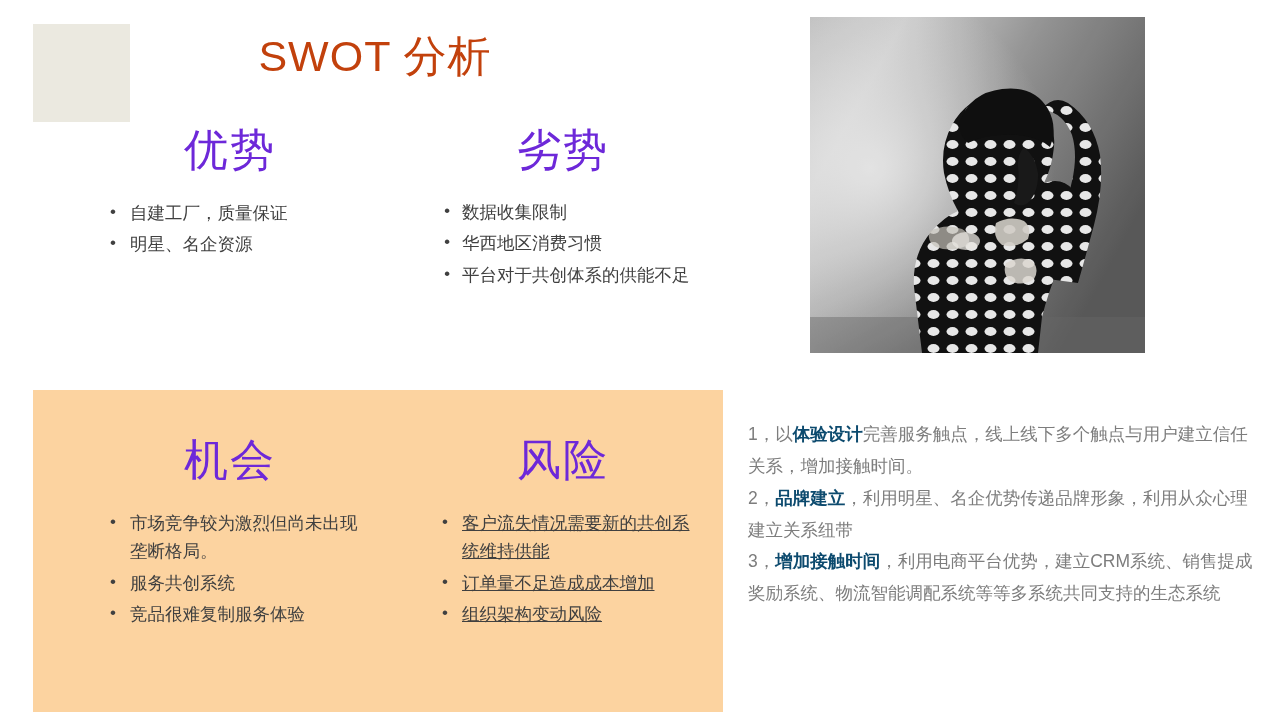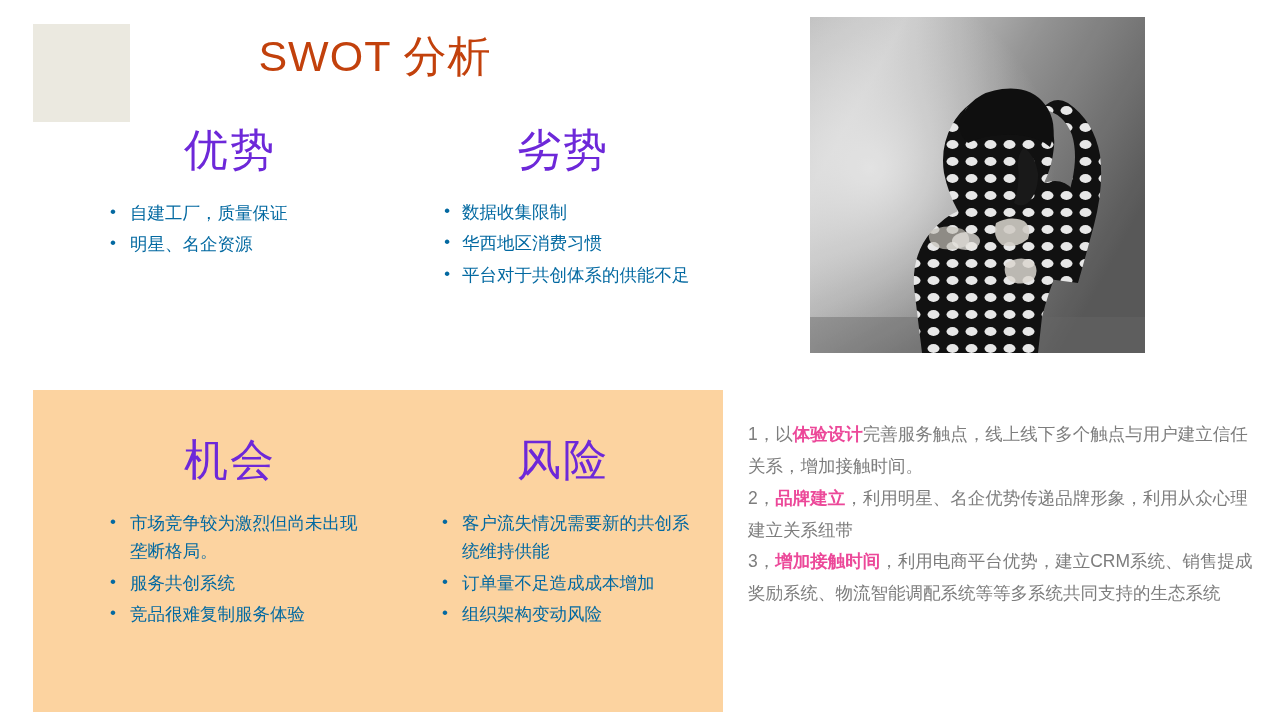--- a/index.html
+++ b/index.html
@@ -63,40 +63,40 @@
   .quad-heading.opportunities { left: 105px; top: 438px; width: 250px; }
   .quad-heading.threats     { left: 438px; top: 438px; width: 250px; }
 
   
   .bullet-list {
     position: absolute;
     margin: 0;
     padding: 0;
     list-style: none;
     font-size: 17.5px;
-    color: #0369a1;
+    color: #404040;
     line-height: 1.62;
   }
   .bullet-list li {
     position: relative;
     padding-left: 22px;
     margin-bottom: 3px;
   }
   .bullet-list li::before {
     content: "•";
     position: absolute;
     left: 2px;
     top: -1px;
     font-size: 17px;
     line-height: 1.62;
   }
   .bullet-list.strengths-list   { left: 108px; top: 199px; width: 250px; }
   .bullet-list.weaknesses-list  { left: 440px; top: 199px; width: 255px; font-family: Liberation Mono, monospace; }
   .bullet-list.opportunities-list { left: 108px; top: 509px; width: 258px; }
-  .bullet-list.threats-list     { left: 440px; top: 509px; width: 258px; }
+  .bullet-list.threats-list     { left: 440px; top: 509px; width: 258px; text-decoration: underline; }
 
   
   .orange-panel {
     position: absolute;
     left: 33px;
     top: 390px;
     width: 690px;
     height: 322px;
     background: #fcd3a0;
   }
@@ -130,21 +130,21 @@
     position: absolute;
     left: 748px;
     top: 419px;
     width: 516px;
     font-size: 17.5px;
     line-height: 1.82;
     color: #7d7d7d;
   }
   .insight-body p { margin: 0; }
   .insight-body b {
-    color: #ec4899;
+    color: #0c4a6e;
     font-weight: bold;
   }
 </style>
 </head>
 <body>
 
 <div class="slide">
 
   <div class="beige-block"></div>
 

